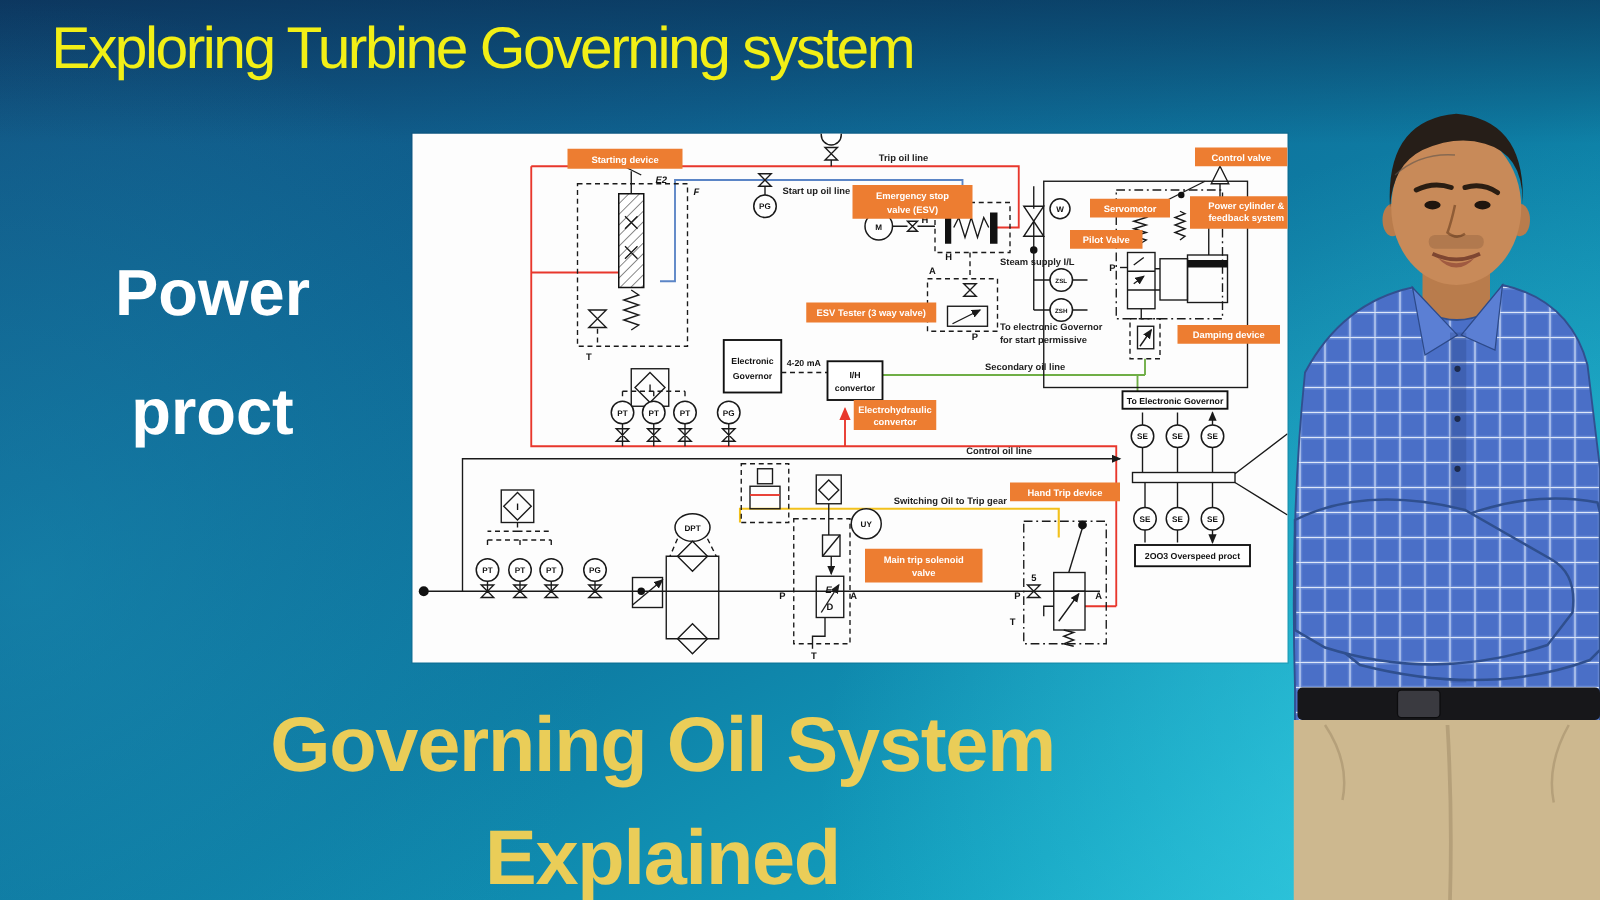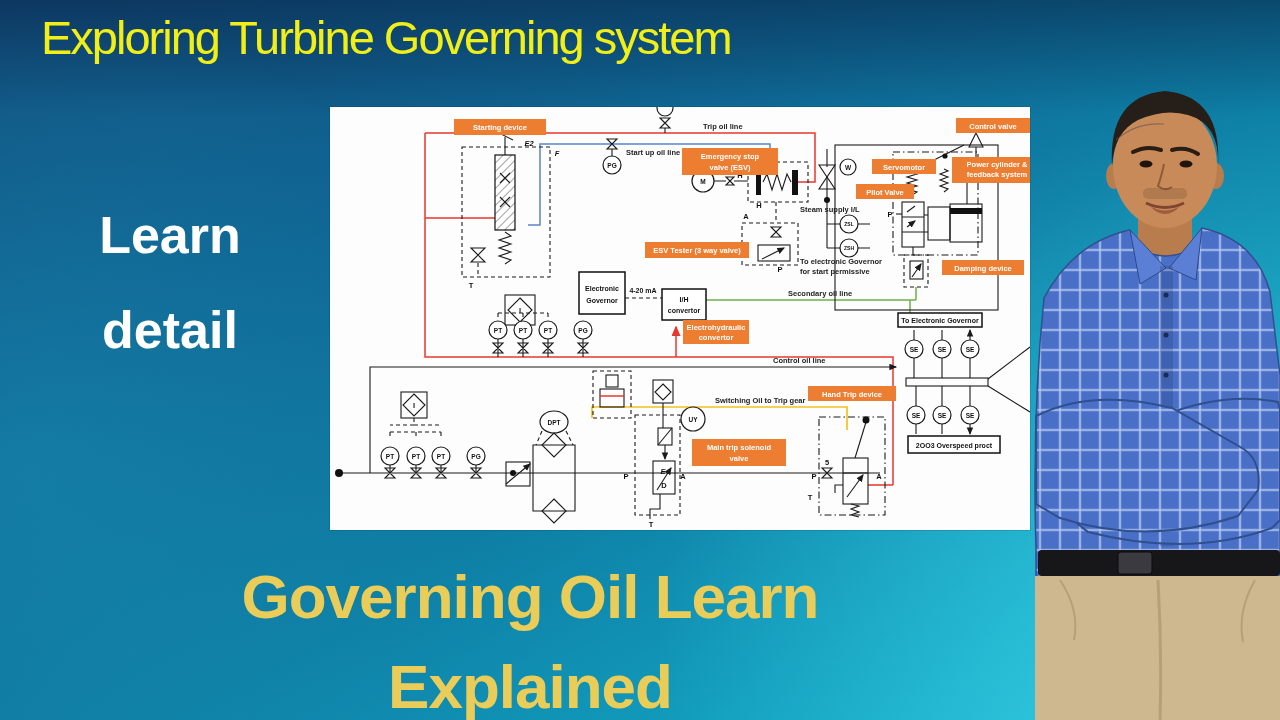--- a/index.html
+++ b/index.html
@@ -90,25 +90,25 @@
         <path d="M134,84 q-3,14 -6,22 q7,6 14,1" stroke="#8f5c36" stroke-width="2" fill="none"></path>
         <rect x="113" y="108" width="44" height="11" rx="5" fill="rgba(70,45,25,0.18)"></rect>
         <path d="M116,123 q19,9 38,0" stroke="#7e4631" stroke-width="3" fill="none"></path>
         <path d="M120,126 q15,9 30,0 q-7,8 -15,8 q-8,0 -15,-8" fill="#a05a40"></path>
       </g>
     </g>
   </svg>
 
   <div class="title">Exploring Turbine Governing system</div>
   <div class="left-cap">
-    <div>Learn</div>
-    <div>detail</div>
+    <div>Power</div>
+    <div>proct</div>
   </div>
   <div class="bottom-cap">
-    <div>Governing Oil Learn</div>
+    <div>Governing Oil System</div>
     <div>Explained</div>
   </div>
 
   <div class="panel">
   <svg width="700" height="423" viewBox="0 0 700 423">
     <defs>
       <marker id="mk-k" markerWidth="8" markerHeight="8" refX="6" refY="3" orient="auto">
             <path d="M0,0 L7,3 L0,6 Z" fill="#1a1a1a"></path>
           </marker>
       <marker id="mk-r" markerWidth="8" markerHeight="8" refX="6" refY="3" orient="auto">

